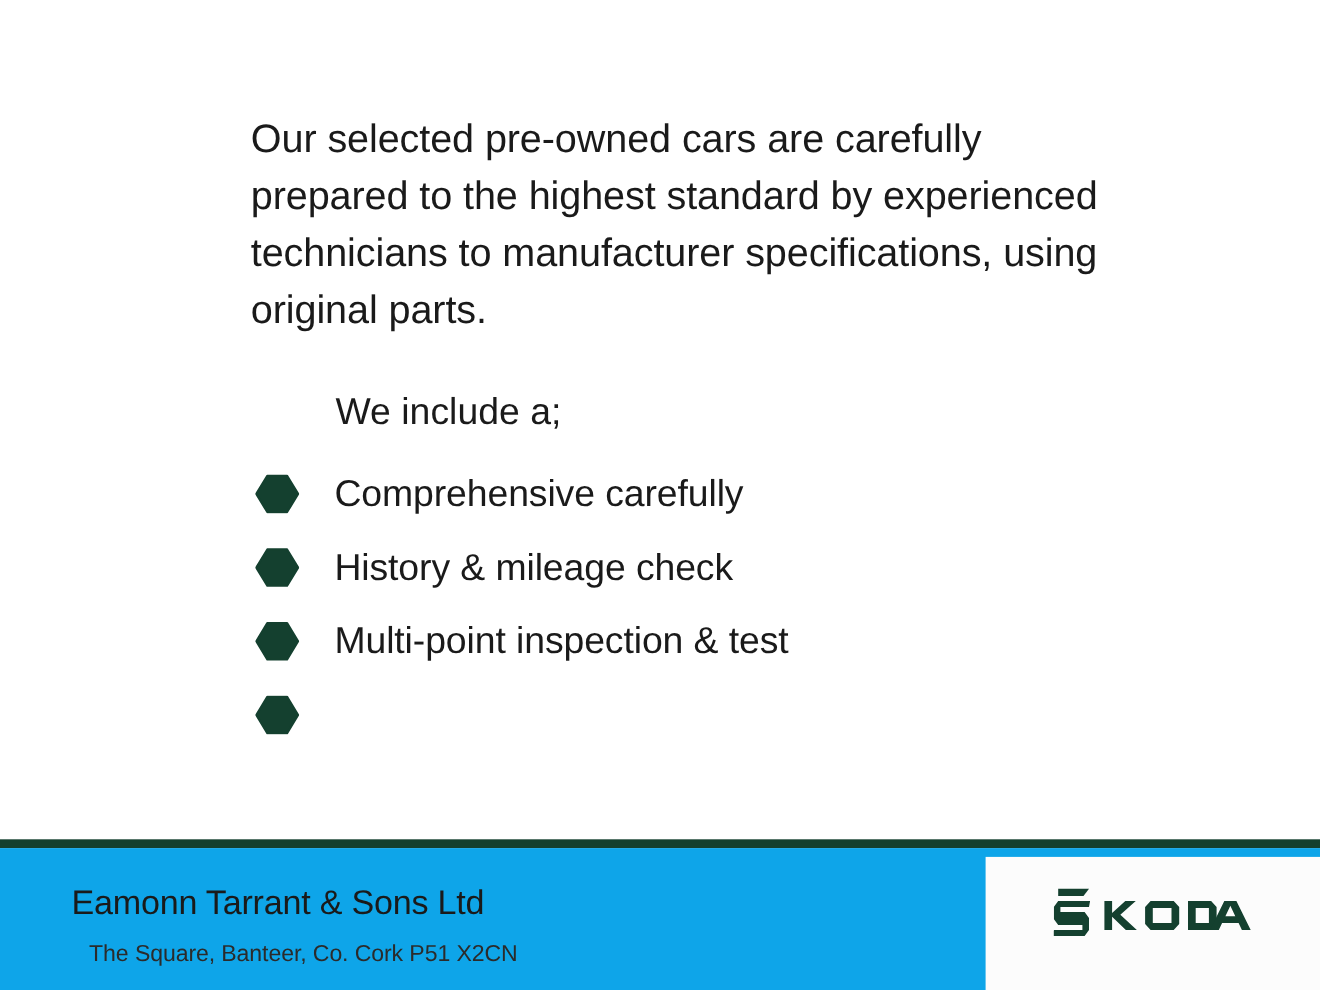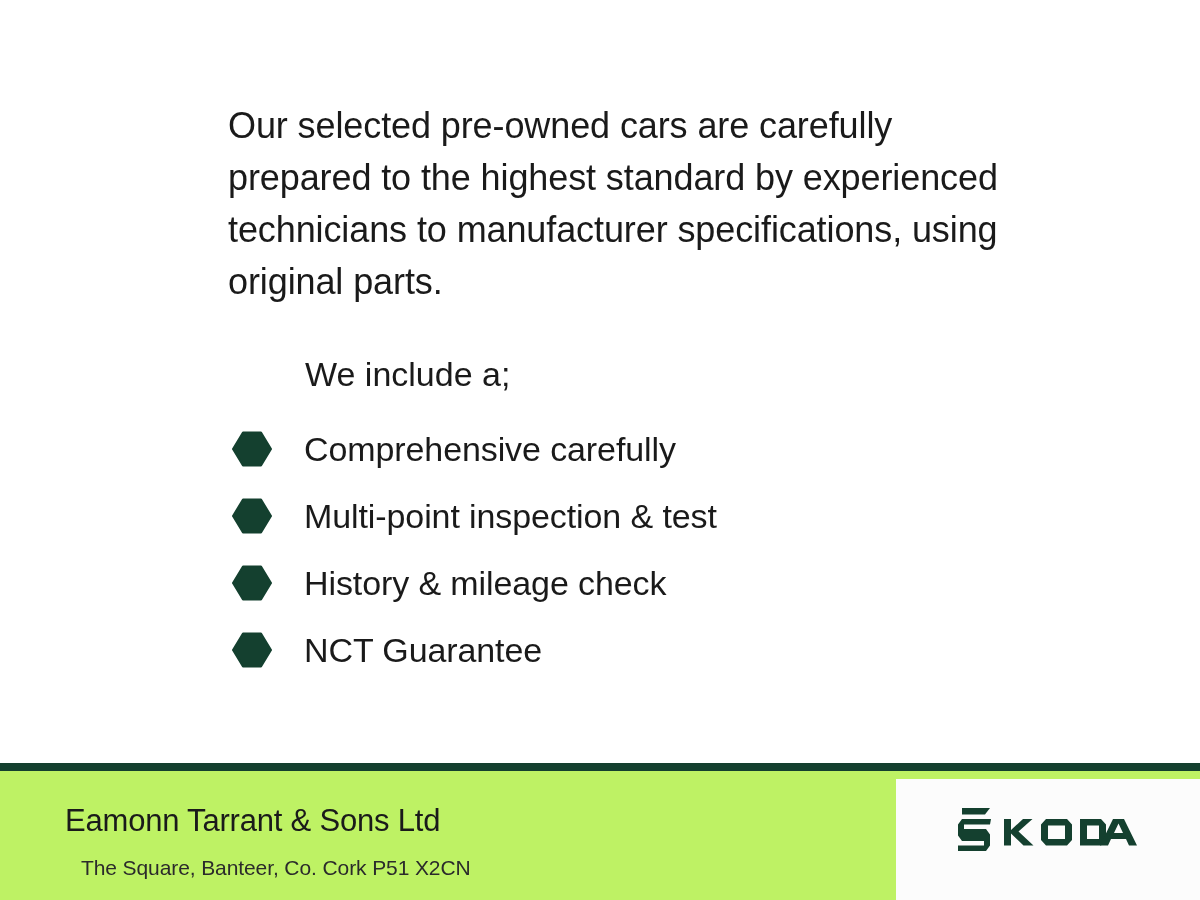--- a/index.html
+++ b/index.html
@@ -110,21 +110,21 @@
     background: #14402f;
   }
 
   
   .footer {
     position: absolute;
     left: 0;
     top: 771px;
     width: 1200px;
     height: 129px;
-    background: #bef264;
+    background: #0ea5e9;
   }
 
   .footer-logo-plate {
     position: absolute;
     left: 896px;
     top: 8px;
     width: 304px;
     height: 121px;
     background: #fcfcfc;
   }
@@ -189,39 +189,38 @@
         </span>
         <span class="bullet-label">Comprehensive carefully</span>
       </li>
 
       <li class="bullet-item">
         <span class="hex-icon">
           <svg viewBox="0 0 40 36" xmlns="http://www.w3.org/2000/svg" aria-hidden="true">
             <path d="M11 1.5 L29 1.5 L39 18 L29 34.5 L11 34.5 L1 18 Z" fill="#14402f" stroke="#14402f" stroke-width="2" stroke-linejoin="round"></path>
           </svg>
         </span>
+        <span class="bullet-label">History &amp; mileage check</span>
+      </li>
+
+      <li class="bullet-item">
+        <span class="hex-icon">
+          <svg viewBox="0 0 40 36" xmlns="http://www.w3.org/2000/svg" aria-hidden="true">
+            <path d="M11 1.5 L29 1.5 L39 18 L29 34.5 L11 34.5 L1 18 Z" fill="#14402f" stroke="#14402f" stroke-width="2" stroke-linejoin="round"></path>
+          </svg>
+        </span>
         <span class="bullet-label">Multi-point inspection &amp; test</span>
       </li>
 
       <li class="bullet-item">
         <span class="hex-icon">
           <svg viewBox="0 0 40 36" xmlns="http://www.w3.org/2000/svg" aria-hidden="true">
             <path d="M11 1.5 L29 1.5 L39 18 L29 34.5 L11 34.5 L1 18 Z" fill="#14402f" stroke="#14402f" stroke-width="2" stroke-linejoin="round"></path>
           </svg>
         </span>
-        <span class="bullet-label">History &amp; mileage check</span>
-      </li>
-
-      <li class="bullet-item">
-        <span class="hex-icon">
-          <svg viewBox="0 0 40 36" xmlns="http://www.w3.org/2000/svg" aria-hidden="true">
-            <path d="M11 1.5 L29 1.5 L39 18 L29 34.5 L11 34.5 L1 18 Z" fill="#14402f" stroke="#14402f" stroke-width="2" stroke-linejoin="round"></path>
-          </svg>
-        </span>
-        <span class="bullet-label">NCT Guarantee</span>
       </li>
 
     </ul>
   </div>
 
   <div class="divider"></div>
 
   <div class="footer">
 
     <div class="footer-logo-plate"></div>

